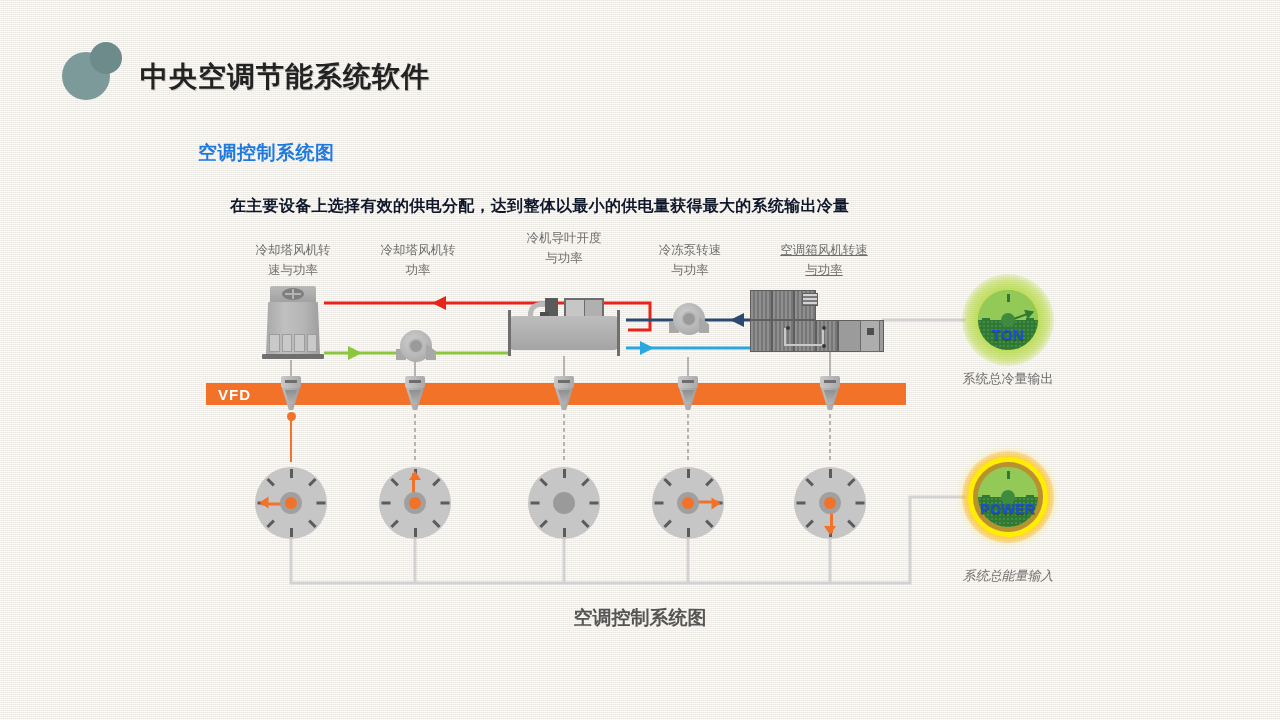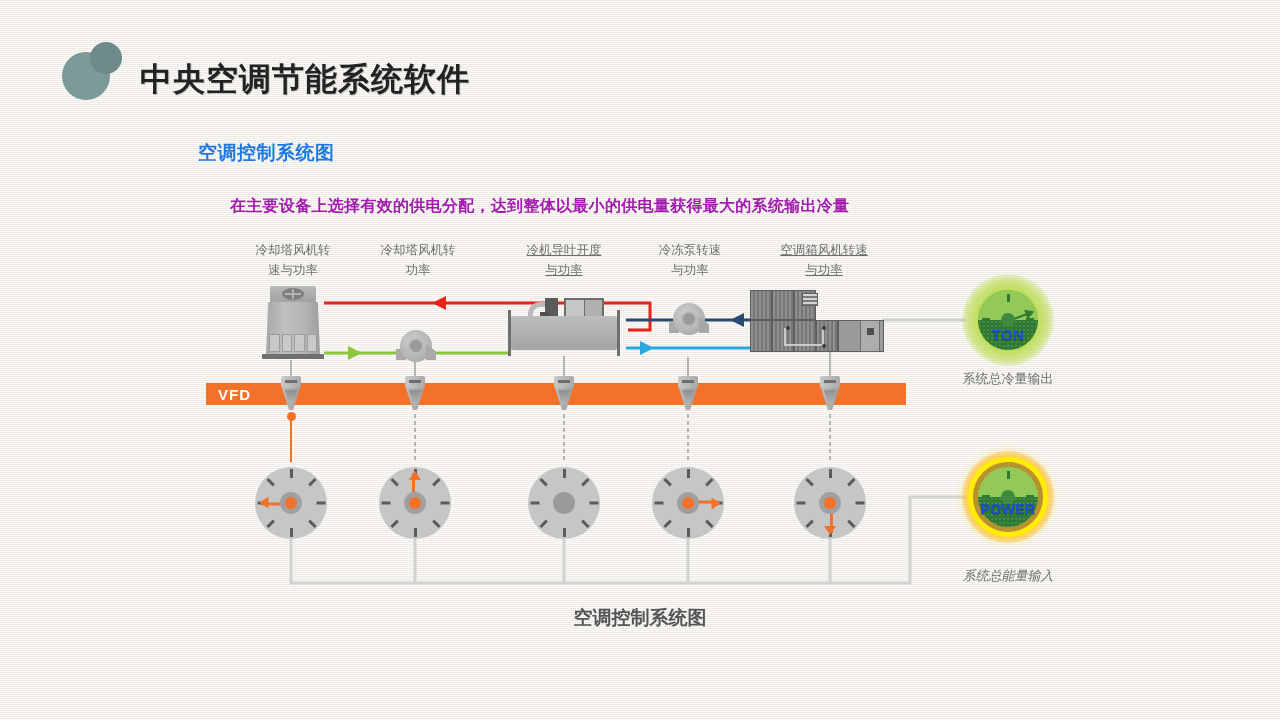--- a/index.html
+++ b/index.html
@@ -28,34 +28,34 @@
     width: 48px; height: 48px; border-radius: 50%;
     background: #7d9a9a;
   }
   #header-logo .c-small {
     position: absolute; left: 28px; top: 0px;
     width: 32px; height: 32px; border-radius: 50%;
     background: #6d8b8b;
   }
   #page-title {
     position: absolute; left: 140px; top: 58px;
-    font-size: 32px; font-weight: bold; color: #222;
+    font-size: 28px; font-weight: bold; color: #222;
     letter-spacing: 1px;
     text-shadow: 1px 1px 0 rgba(0,0,0,0.18);
   }
 
   
   #section-heading {
     position: absolute; left: 198px; top: 140px;
     font-size: 19px; font-weight: bold; color: #1f7ae0;
     letter-spacing: 0.5px;
   }
   #strategy-statement {
     position: absolute; left: 230px; top: 196px;
-    font-size: 16px; font-weight: bold; color: #a21caf;
+    font-size: 16px; font-weight: bold; color: #0f172a;
     letter-spacing: 0.3px;
   }
 
   
   .equip-label {
     position: absolute;
     text-align: center;
     font-size: 12.5px;
     color: #6e6e6e;
     line-height: 20px;
@@ -335,21 +335,21 @@
 <div id="strategy-statement">在主要设备上选择有效的供电分配，达到整体以最小的供电量获得最大的系统输出冷量</div>
 
 <div class="equip-label" style="left:233px; top:240px;">
   <span>冷却塔风机转</span>
   <span class="l2">速与功率</span>
 </div>
 <div class="equip-label" style="left:358px; top:240px;">
   <span>冷却塔风机转</span>
   <span class="l2">功率</span>
 </div>
-<div class="equip-label" style="left:504px; top:240px;text-decoration:underline;">
+<div class="equip-label" style="left:504px; top:228px;">
   <span>冷机导叶开度</span>
   <span class="l2">与功率</span>
 </div>
 <div class="equip-label" style="left:630px; top:240px;">
   <span>冷冻泵转速</span>
   <span class="l2">与功率</span>
 </div>
 <div class="equip-label" style="left:757px; top:240px; width:134px;text-decoration:underline;">
   <span>空调箱风机转速</span>
   <span class="l2">与功率</span>

